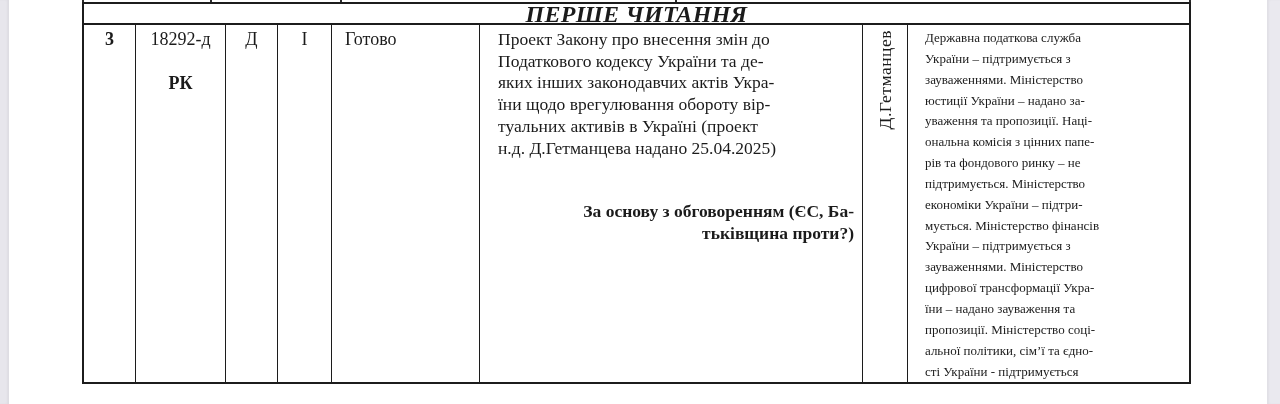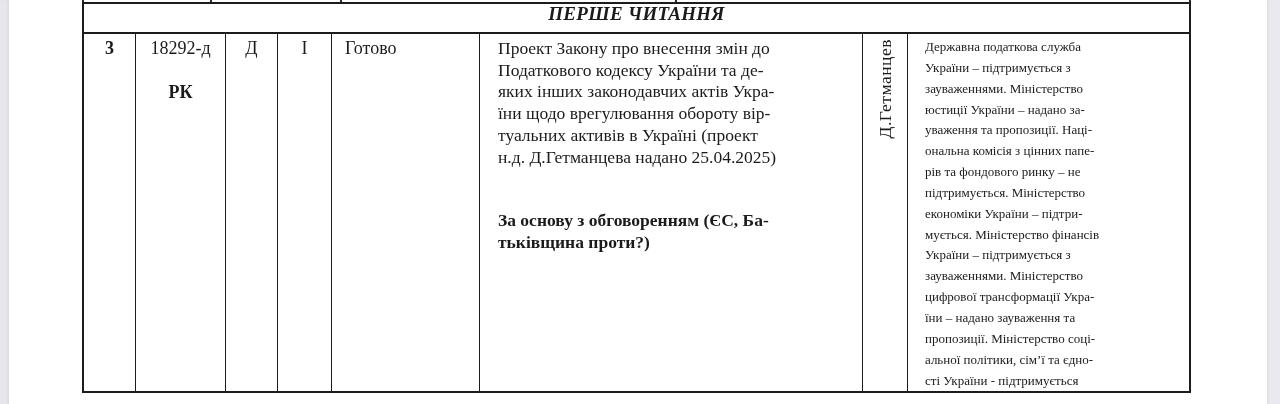--- a/index.html
+++ b/index.html
@@ -13,25 +13,25 @@
 
   
   .crop-stub { position: absolute; top: 0; width: 2px; height: 3px; background: #2a2a2a; }
 
   
   .doc-table {
     position: absolute; left: 82px; top: 2px; width: 1109px;
     border: 2px solid #1c1c1c; background: #ffffff;
   }
   .header-row {
-    height: 30px; line-height: 20px;
+    height: 21px; line-height: 20px;
     border-bottom: 2px solid #1c1c1c;
     text-align: center;
     font-weight: bold; font-style: italic;
-    font-size: 19px; letter-spacing: 0.3px;
+    font-size: 24px; letter-spacing: 0.3px;
   }
   .body-row { display: flex; height: 357px; }
   .cell {
     border-right: 1.5px solid #1c1c1c;
     overflow: hidden;
     font-size: 18px;
     padding-top: 4px;
     flex: 0 0 auto;
   }
   .cell:last-child { border-right: none; flex: 1 1 auto; }
@@ -40,21 +40,21 @@
   .c-bill   { width: 90px;  text-align: center; }
   .c-type   { width: 52px;  text-align: center; }
   .c-read   { width: 54px;  text-align: center; }
   .c-status { width: 148px; padding-left: 13px; }
   .c-desc   { width: 383px; padding: 4px 8px 0 10px; font-size: 17.5px; line-height: 21.7px; }
   .c-author { width: 45px;  text-align: center; }
 
   .bill-tag { font-weight: bold; margin-top: 23px; text-align: center; }
 
   .multiline { white-space: pre-line; margin-left: 8px; }
-  .decision  { font-weight: bold; margin-top: 42px; }
+  .decision  { font-weight: bold; margin-top: 42px; text-align: right; }
 
   .vertical-name {
     display: inline-block;
     writing-mode: vertical-rl;
     transform: rotate(180deg);
     font-size: 17.5px;
     letter-spacing: 0.5px;
     margin-top: 1px;
   }
 

